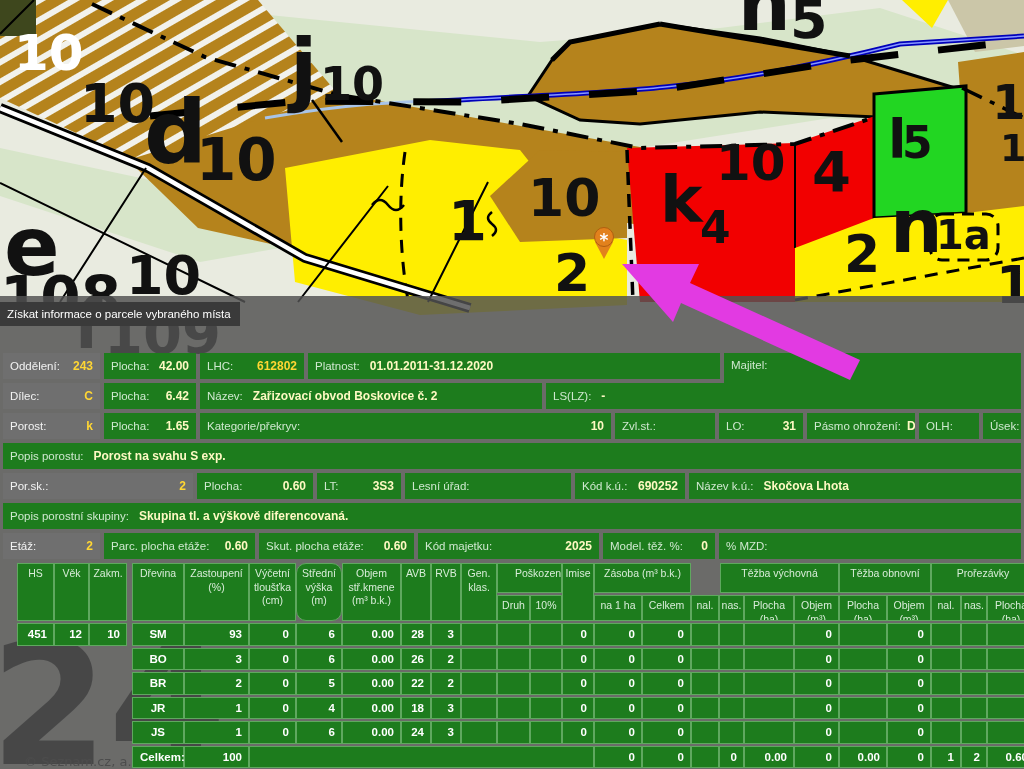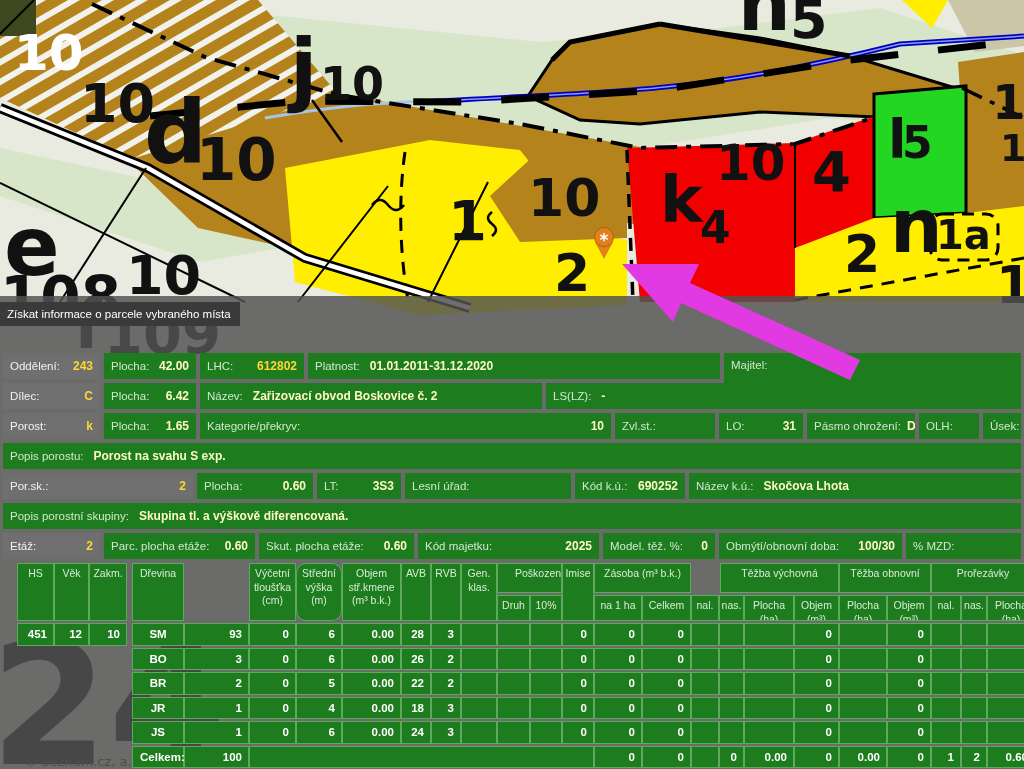--- a/index.html
+++ b/index.html
@@ -264,35 +264,32 @@
           <span class="val">0.60</span>
         </div>
         <div class="icell" style="width: 181px;">
           <span class="lbl">Kód majetku:</span>
           <span class="val">2025</span>
         </div>
         <div class="icell" style="width: 112px;">
           <span class="lbl">Model. těž. %:</span>
           <span class="val">0</span>
         </div>
-        <div class="icell" style="width: 183px;">
-          <span class="lbl">Obmýtí/obnovní doba:</span>
-          <span class="val">100/30</span>
-        </div>
         <div class="icell" style="flex: 1 1 0%;">
           <span class="lbl">% MZD:</span>
         </div>
       </div>
     </div>
 
   <div id="stand-table" style="grid-template-columns: 37px 35px 38px 5px 52px 65px 47px 46px 59px 30px 30px 36px 33px 32px 32px 48px 49px 28px 25px 50px 45px 48px 44px 30px 26px 48px;">
       <div class="tc th" style="grid-area: 1 / 1 / span 2 / span 1;">HS</div>
       <div class="tc th" style="grid-area: 1 / 2 / span 2 / span 1;">Věk</div>
       <div class="tc th" style="grid-area: 1 / 3 / span 2 / span 1;">Zakm.</div>
       <div class="tc th" style="grid-area: 1 / 5 / span 2 / span 1;">Dřevina</div>
+      <div class="tc th" style="grid-area: 1 / 6 / span 2 / span 1;">Zastoupení (%)</div>
       <div class="tc th" style="grid-area: 1 / 7 / span 2 / span 1;">Výčetní tloušťka (cm)</div>
       <div class="tc th" style="grid-area: 1 / 8 / span 2 / span 1; border-radius: 10px;">Střední výška (m)</div>
       <div class="tc th" style="grid-area: 1 / 9 / span 2 / span 1;">Objem stř.kmene (m³ b.k.)</div>
       <div class="tc th" style="grid-area: 1 / 10 / span 2 / span 1;">AVB</div>
       <div class="tc th" style="grid-area: 1 / 11 / span 2 / span 1;">RVB</div>
       <div class="tc th" style="grid-area: 1 / 12 / span 2 / span 1;">Gen. klas.</div>
       <div class="tc th" style="grid-area: 1 / 13 / span 1 / span 2; padding-left: 20px;">Poškození</div>
       <div class="tc th" style="grid-area: 2 / 13 / span 1 / span 1;">Druh</div>
       <div class="tc th" style="grid-area: 2 / 14 / span 1 / span 1;">10%</div>
       <div class="tc th" style="grid-area: 1 / 15 / span 2 / span 1;">Imise</div>

